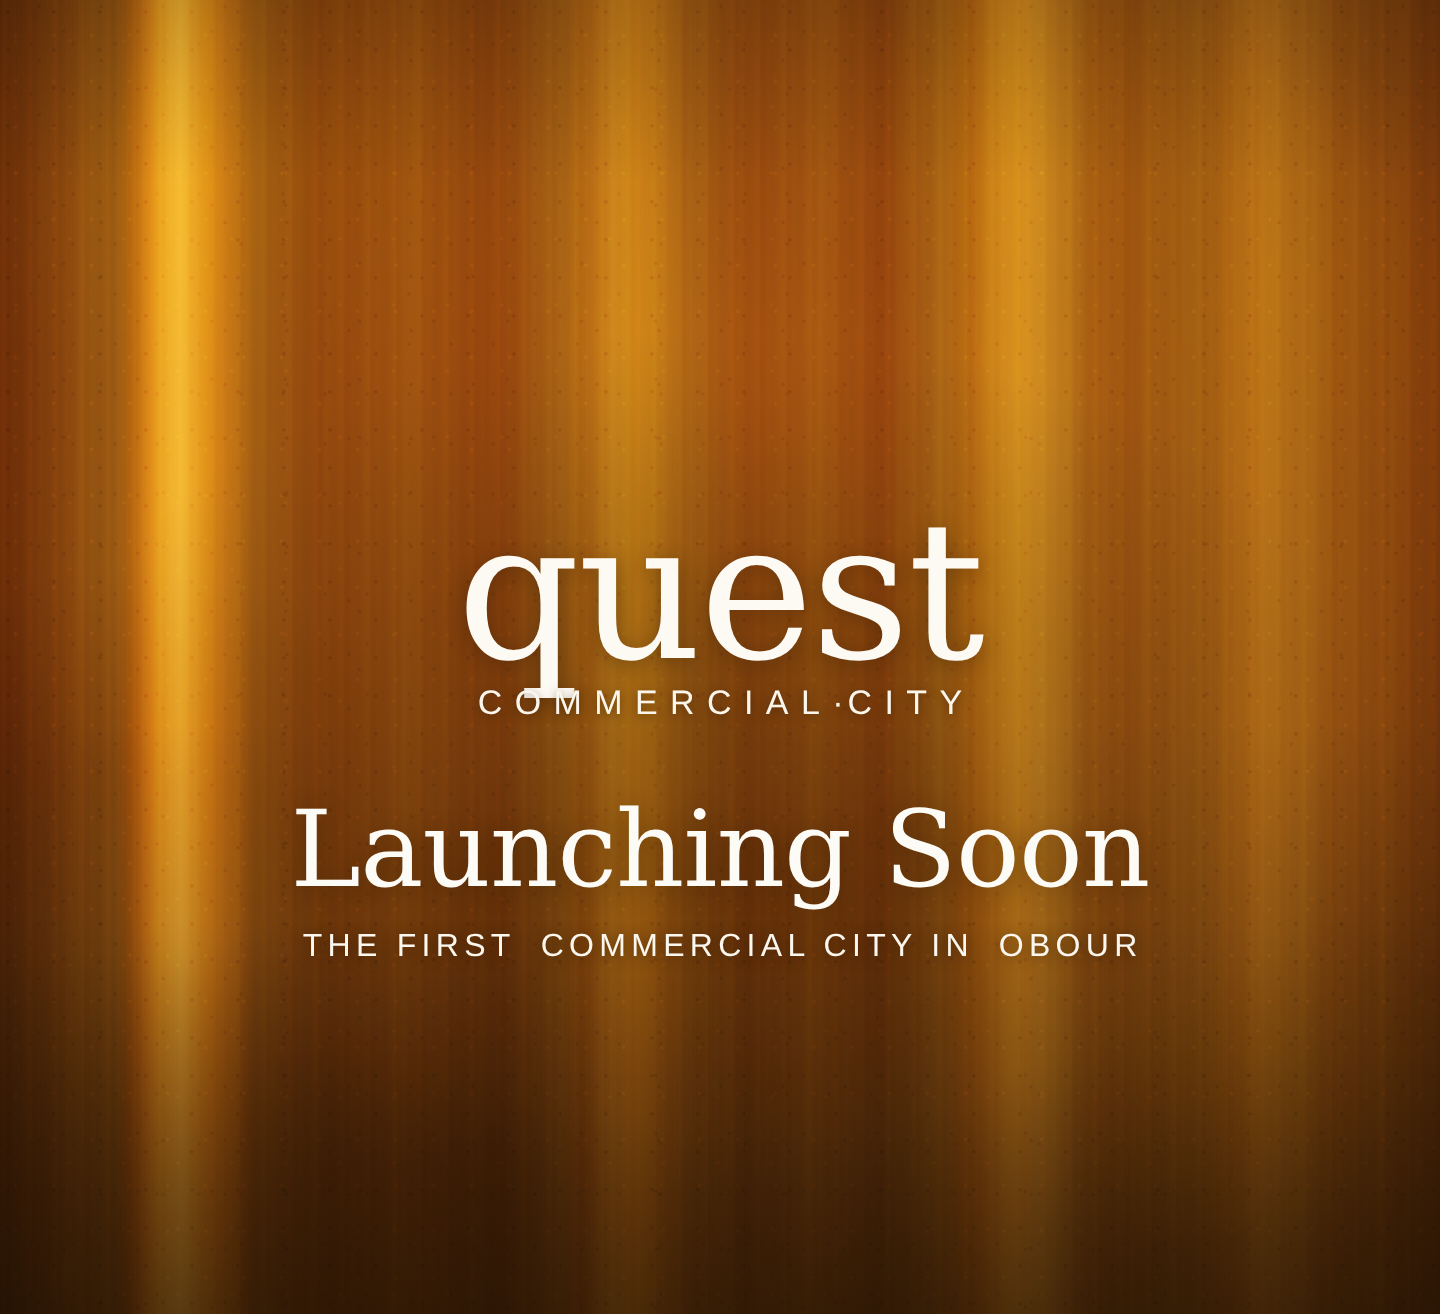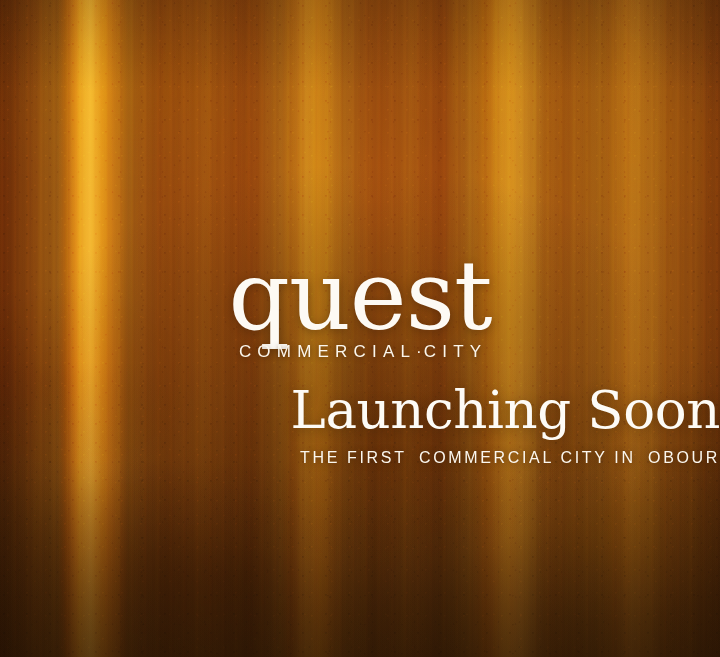--- a/index.html
+++ b/index.html
@@ -222,24 +222,24 @@
     text-shadow: 0 1px 5px rgba(52,28,6,0.52);
   }
 
   .lockup-sub .dot {
     letter-spacing: 2px;
   }
 
   
   .headline-block {
     position: absolute;
-    top: 382px;
+    top: 398px;
     left: 0;
     right: 0;
-    text-align: right;
+    text-align: center;
   }
 
   .headline {
     font-family: "DejaVu Serif", "Liberation Serif", serif;
     font-size: 53px;
     line-height: 1.04;
     font-weight: 400;
     color: #fdfbf6;
     letter-spacing: -0.4px;
     text-shadow: 0 2px 12px rgba(48,26,5,0.45);

